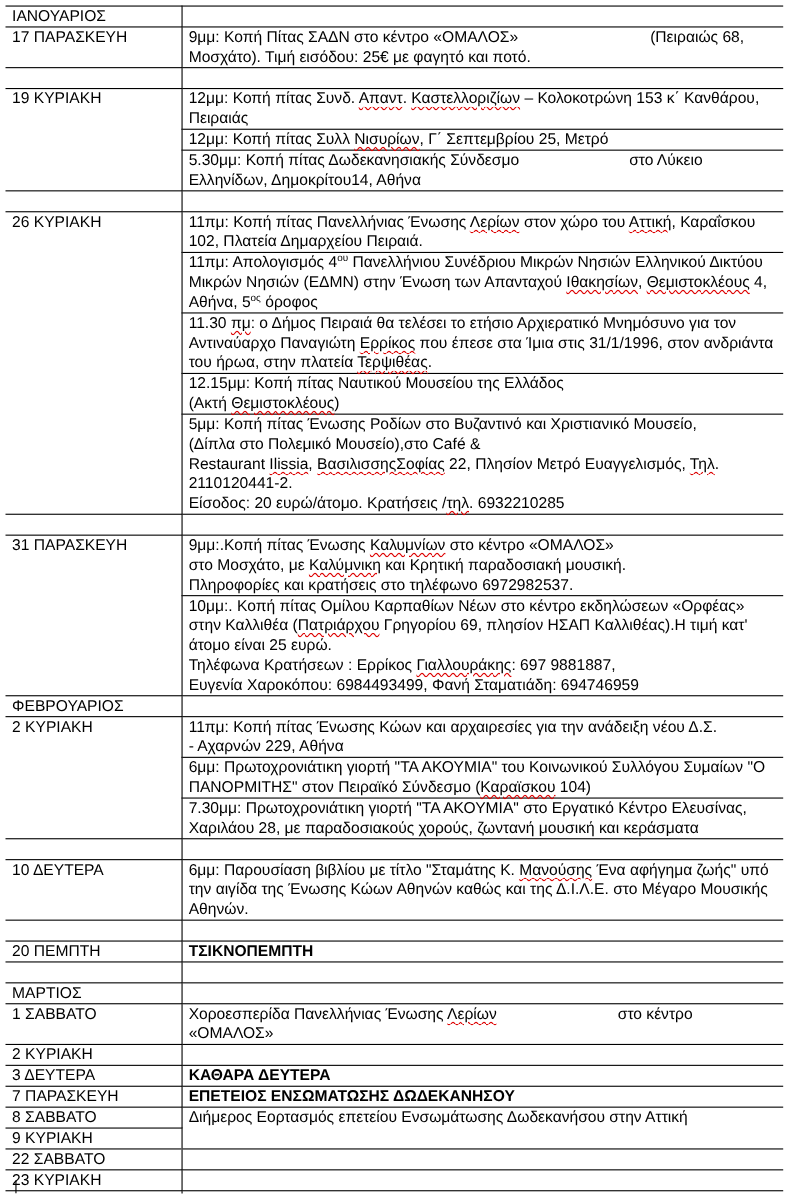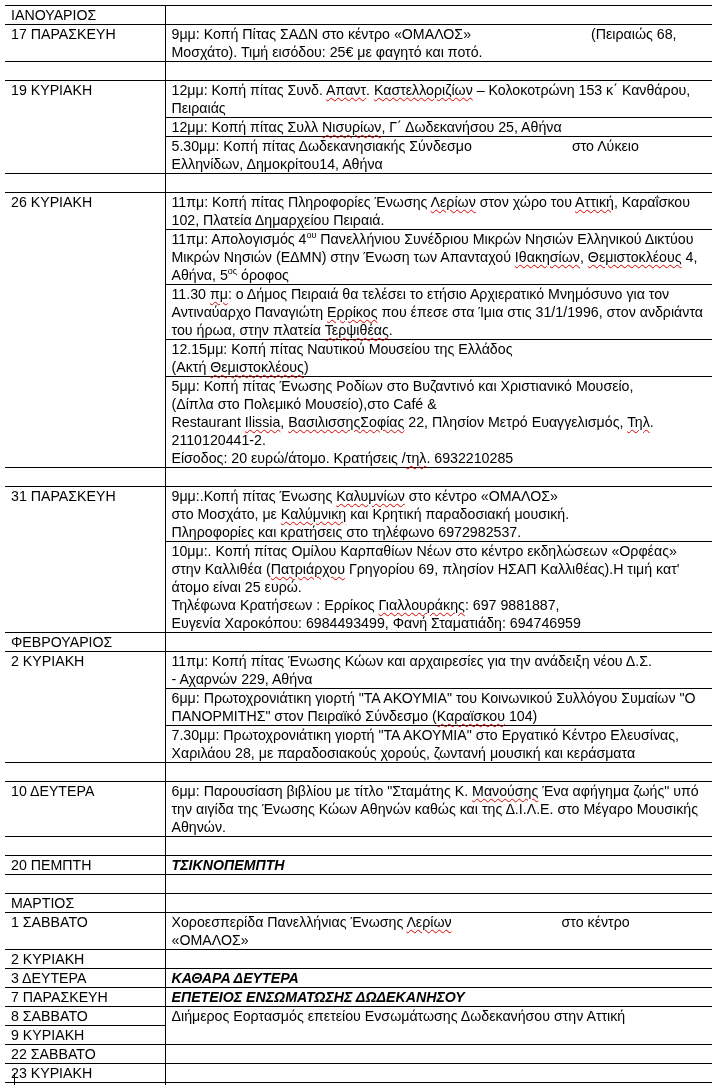--- a/index.html
+++ b/index.html
@@ -12,21 +12,21 @@
     border-collapse: collapse; table-layout: fixed;
   }
   table.cal col.c1 { width: 160px; }
   table.cal td {
     border-top: 1.5px solid #000; border-bottom: 1.5px solid #000;
     padding: 0 0 0 6px; vertical-align: top; line-height: 18px;
   }
   table.cal td.l { border-right: 1.5px solid #000; }
   table.cal td.r { padding-left: 6px; padding-right: 4px; }
   .b { font-weight: normal; }
-  .bi { font-weight: bold; font-style: italic; }
+  .bi { font-weight: bold; }
   .sp { text-decoration: underline wavy #d00; text-decoration-thickness: 1px; text-underline-offset: 2px; }
   .gap { display: inline-block; }
   .g1 { width: 120px; } .g2 { width: 100px; } .g3 { width: 110px; }
   tr.blank td { height: 18px; }
   sup { font-size: 9px; line-height: 0; }
   .cursor { position: absolute; left: 14px; top: 1073px; width: 1px; height: 12px; background: #000; }
 </style>
 </head>
 <body>
 
@@ -48,33 +48,33 @@
   <tr class="blank">
         <td class="l"></td>
         <td class="r"></td>
       </tr>
 
   <tr>
     <td class="l" rowspan="3">19 ΚΥΡΙΑΚΗ</td>
     <td class="r"><span class="b">12μμ:</span><span> Κοπή πίτας  Συνδ. </span><span class="sp">Απαντ</span><span>. </span><span class="b sp">Καστελλοριζίων</span><span> – Κολοκοτρώνη 153 κ΄ Κανθάρου, Πειραιάς</span></td>
   </tr>
   <tr>
-    <td class="r"><span class="b">12μμ:</span><span> Κοπή πίτας  Συλλ </span><span class="b sp">Νισυρίων</span><span>,  Γ΄ Δωδεκανήσου 25, Αθήνα</span></td>
+    <td class="r"><span class="b">12μμ:</span><span> Κοπή πίτας  Συλλ </span><span class="b sp">Νισυρίων</span><span>,  Γ΄ Σεπτεμβρίου 25, Μετρό</span></td>
   </tr>
   <tr>
     <td class="r"><span class="b">5.30μμ:</span><span> Κοπή πίτας  </span><span class="b">Δωδεκανησιακής Σύνδεσμο</span><span class="gap g2"></span><span>στο Λύκειο Ελληνίδων, Δημοκρίτου14, Αθήνα</span></td>
   </tr>
   <tr class="blank">
         <td class="l"></td>
         <td class="r"></td>
       </tr>
 
   <tr>
     <td class="l" rowspan="5">26 ΚΥΡΙΑΚΗ</td>
-    <td class="r"><span class="b">11πμ:</span><span> Κοπή πίτας  Πληροφορίες Ένωσης </span><span class="b sp">Λερίων</span><span> στον χώρο του </span><span class="sp">Αττική</span><span>, Καραΐσκου 102, Πλατεία Δημαρχείου Πειραιά.</span></td>
+    <td class="r"><span class="b">11πμ:</span><span> Κοπή πίτας  Πανελλήνιας Ένωσης </span><span class="b sp">Λερίων</span><span> στον χώρο του </span><span class="sp">Αττική</span><span>, Καραΐσκου 102, Πλατεία Δημαρχείου Πειραιά.</span></td>
   </tr>
   <tr>
     <td class="r"><span class="b">11πμ:</span><span> Απολογισμός 4</span><sup>ου</sup><span> Πανελλήνιου Συνέδριου Μικρών Νησιών Ελληνικού Δικτύου Μικρών Νησιών (</span><span class="b">ΕΔΜΝ</span><span>) στην Ένωση των Απανταχού </span><span class="b sp">Ιθακησίων</span><span class="b">, </span><span class="sp">Θεμιστοκλέους</span><span> 4, Αθήνα, 5</span><sup>ος</sup><span> όροφος</span></td>
   </tr>
   <tr>
     <td class="r"><span class="b">11.30 </span><span class="b sp">πμ</span><span class="b">: ο</span><span> Δήμος Πειραιά θα τελέσει το ετήσιο Αρχιερατικό Μνημόσυνο για τον Αντιναύαρχο Παναγιώτη </span><span class="sp">Ερρίκος</span><span> που έπεσε στα Ίμια στις 31/1/1996, στον ανδριάντα του ήρωα, στην πλατεία </span><span class="sp">Τερψιθέας</span><span>.</span></td>
   </tr>
   <tr>
     <td class="r"><span class="b">12.15μμ:</span><span> Κοπή πίτας  </span><span class="b">Ναυτικού Μουσείου</span><span> της Ελλάδος</span><br><span>(Ακτή </span><span class="sp">Θεμιστοκλέους</span><span>)</span></td>
   </tr>

